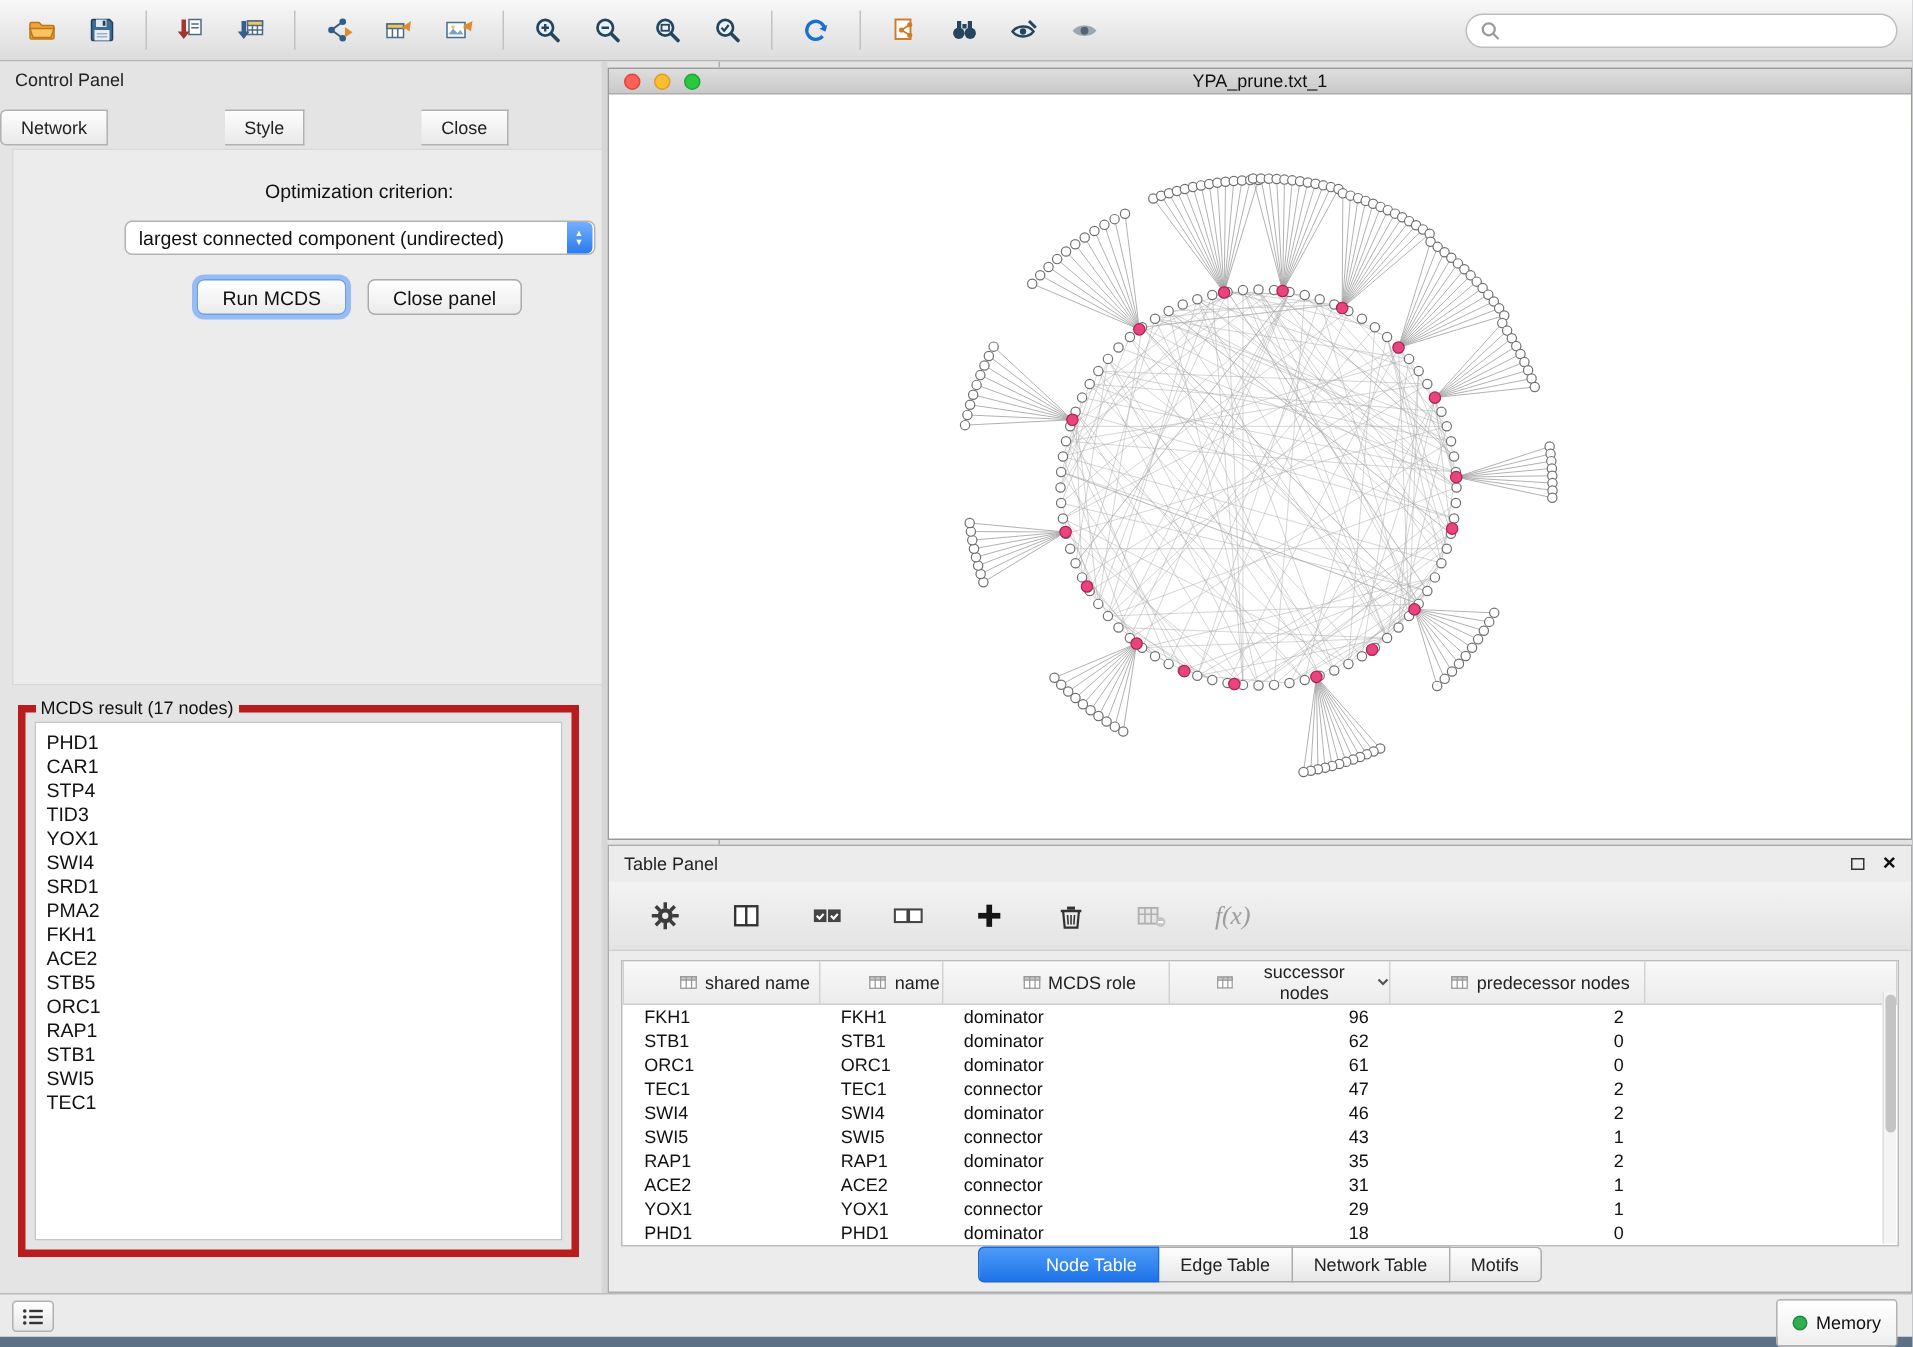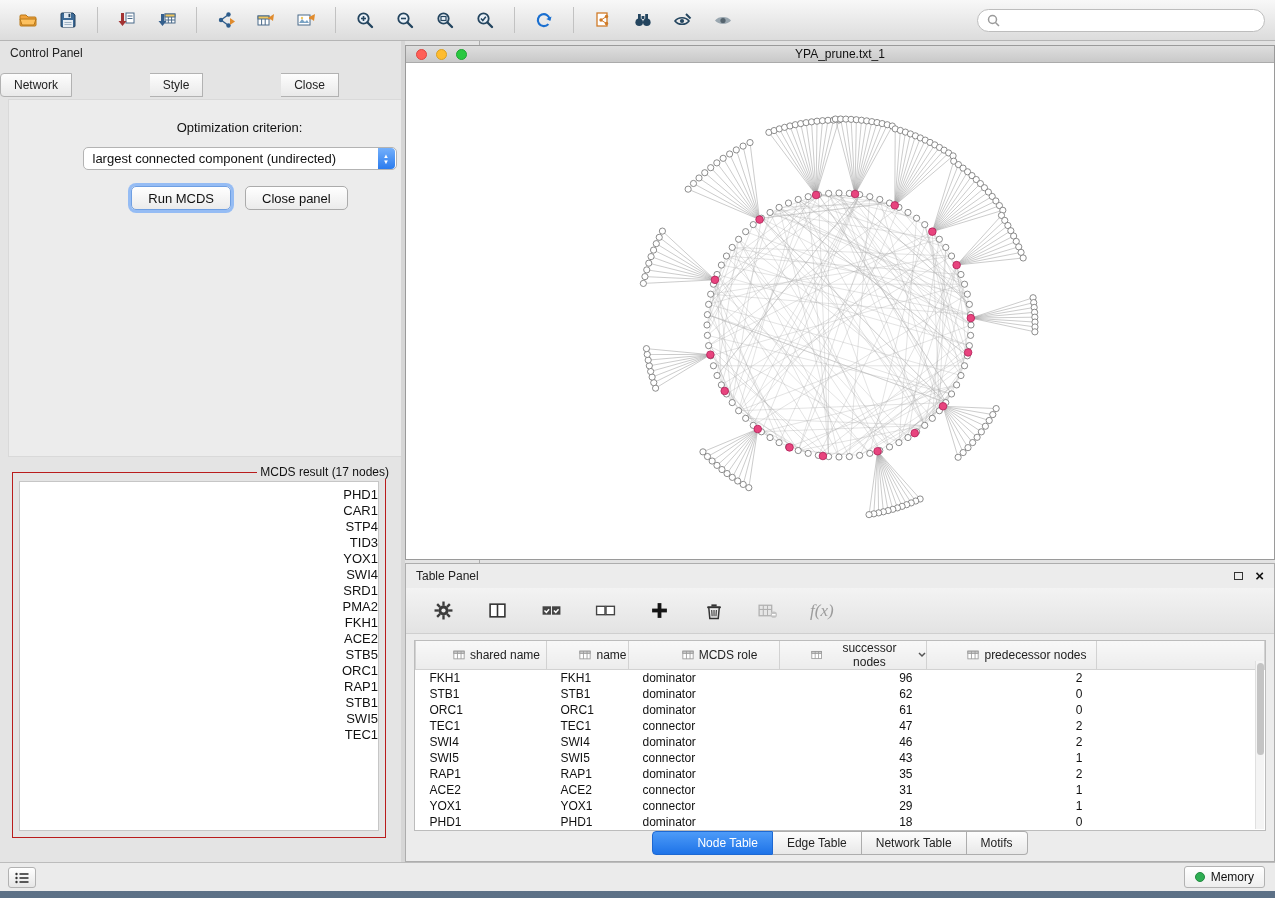--- a/index.html
+++ b/index.html
@@ -37,21 +37,21 @@
   .dropdown { margin:12px auto 16px; width:314px; height:23px; background:#fff; border:1px solid #b3b3b3;
     border-radius:5px; display:flex; align-items:center; padding-left:9px; font-size:13px; color:#111; cursor:pointer; }
   .dropdown .dd-value { flex:1; white-space:nowrap; overflow:hidden; }
   .stepper { width:17px; height:21px; margin-right:1px; border-radius:0 4px 4px 0;
     background:linear-gradient(#74b0fb,#2a7bee); color:#fff; font-size:6px; line-height:6px;
     display:flex; flex-direction:column; align-items:center; justify-content:center; }
   .btn-row { margin-top:13px; display:flex; justify-content:center; gap:14px; }
   .btn { height:24px; padding:0 16px; font-size:13px; color:#111; border:1px solid #ababab; border-radius:5px;
     background:linear-gradient(#ffffff,#ebebeb); cursor:pointer; font-family:"Liberation Sans",sans-serif; }
   .btn.focus { box-shadow:0 0 0 3px rgba(92,156,250,.6); border-color:#6f9fe2; }
-  .result-group { position:absolute; top:424px; left:12px; width:374px; height:373px; border:1px solid #b91c1c; background:transparent;text-align:right; }
+  .result-group { position:absolute; top:424px; left:12px; width:374px; height:373px; border:5px solid #b91c1c; background:transparent; }
   .result-group legend { font-size:12px; color:#111; margin-left:7px; padding:0 3px; }
   .result-list { position:absolute; left:6px; right:6px; top:2px; bottom:6px; background:#fff; border:1px solid #c6c6c6;
     font-size:13px; color:#111; padding:5px 0 0 7px; line-height:16px; overflow:hidden; }
 
   
   .splitter-v { position:absolute; left:401px; top:41px; width:4px; height:821px; background:#d6d6d6; cursor:col-resize; }
   .network-panel { position:absolute; left:405px; top:45px; width:870px; height:515px; background:#fff; border:1px solid #9a9a9a; }
   .net-header { position:relative; height:17px; background:linear-gradient(#dedede,#c9c9c9); border-bottom:1px solid #ababab; display:flex; align-items:center; }
   .traffic { display:flex; gap:9px; margin-left:10px; z-index:2; }
   .light { width:11px; height:11px; border-radius:50%; cursor:pointer; }
@@ -82,21 +82,21 @@
   .tp-tab { font-size:12px; padding:4px 14px; border:1px solid #adadad; border-left:none; color:#222;
     background:linear-gradient(#fdfdfd,#e8e8e8); cursor:pointer; font-family:"Liberation Sans",sans-serif; }
   .tp-tab:first-child { border-left:1px solid #adadad; border-radius:4px 0 0 4px; }
   .tp-tab:last-child { border-radius:0 4px 4px 0; }
   .tp-tab.active { background:linear-gradient(#4d9bf8,#1e73e8); color:#fff; border-color:#1d68d2;padding-left:44px; }
 
   
   .status-bar { position:absolute; left:0; top:862px; width:1275px; height:29px; background:#ebebeb; border-top:1px solid #bcbcbc; }
   .menu-btn { position:absolute; left:8px; top:4px; width:28px; height:21px; border:1px solid #b2b2b2; border-radius:3px;
     background:linear-gradient(#ffffff,#e6e6e6); display:flex; align-items:center; justify-content:center; cursor:pointer; }
-  .memory-btn { position:absolute; right:10px; top:3px; height:22px; padding:0 10px; border:1px solid #b2b2b2; border-radius:3px;
+  .memory-btn { position:absolute; right:10px; top:3px; height:32px; padding:0 10px; border:1px solid #b2b2b2; border-radius:3px;
     background:linear-gradient(#ffffff,#eeeeee); display:flex; align-items:center; gap:6px; font-size:12px; color:#111; cursor:pointer; }
   .mem-dot { width:10px; height:10px; border-radius:50%; background:#2fae53; border:1px solid #238a40; }
 </style>
 </head>
 <body>
 
 <div class="app">
 
   <div class="toolbar">
     <button class="tb-btn">

